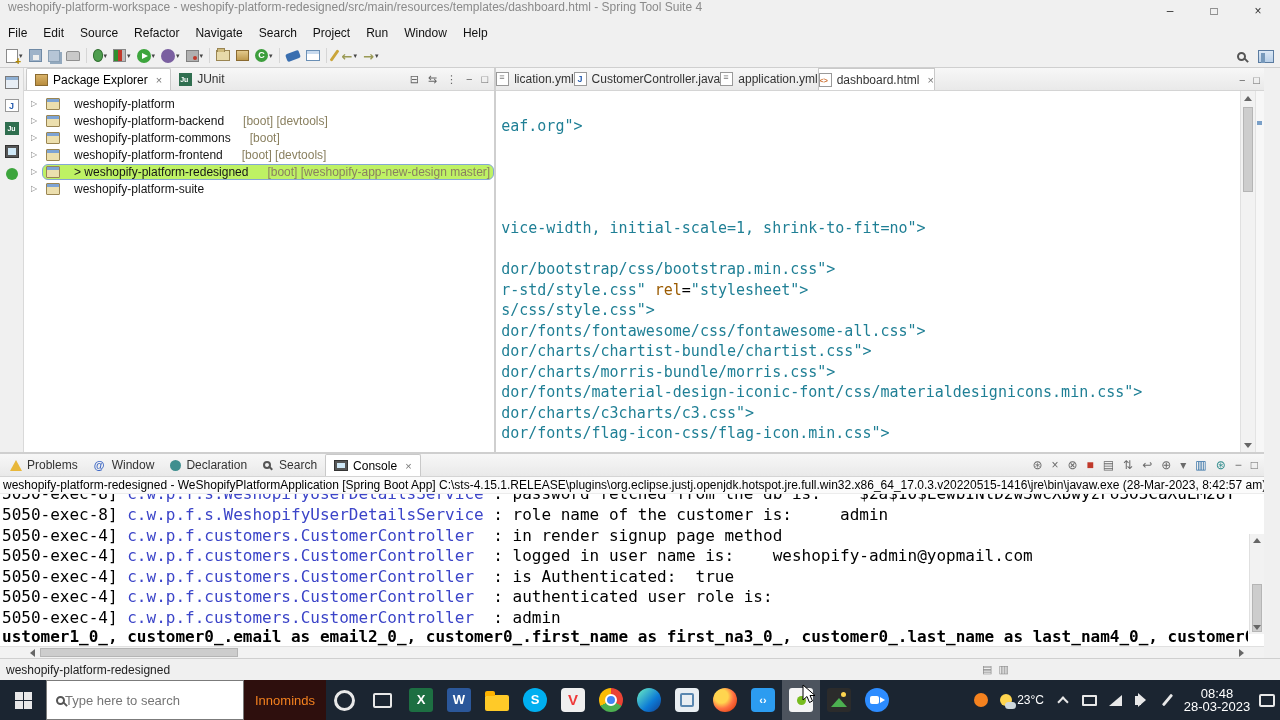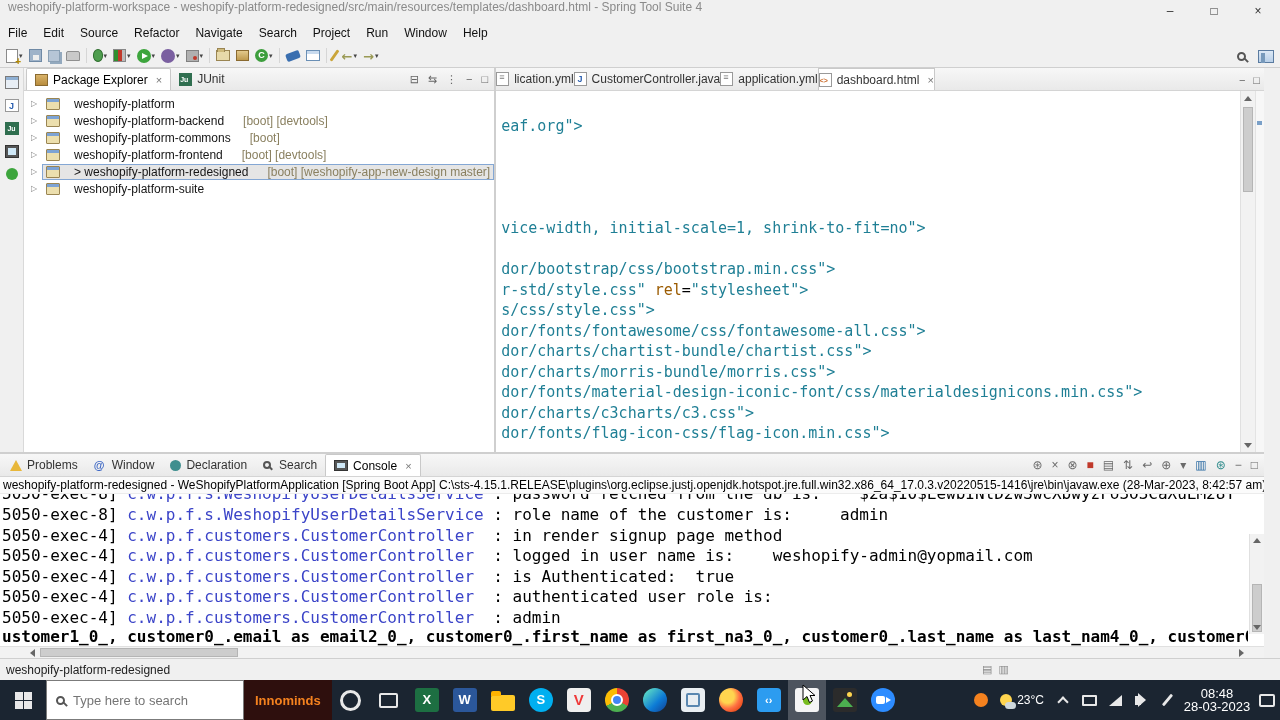--- a/index.html
+++ b/index.html
@@ -73,21 +73,21 @@
 .x{color:#777;font-size:11px;margin-left:3px}
 .vtab-spacer{flex:1}
 .panel-tools{display:flex;align-items:center;gap:9px;padding-right:6px;color:#666;font-size:11px}
 
 
 .explorer{flex:0 0 436px;display:flex;flex-direction:column;background:#fff;border-right:2px solid #cfcfcf}
 .tree{flex:1;background:#fff;padding-top:4px;font-size:12px;overflow:hidden}
 .trow{height:17px;display:flex;align-items:center;padding-left:7px;white-space:nowrap}
 .tarrow{color:#868686;font-size:8px;width:11px}
 .titem{display:flex;align-items:center;gap:14px;padding:0 3px;height:16px;border:1px solid transparent}
-.titem.sel{border-color:#84a7d4;background:#e5e5e5;border-radius:0}
+.titem.sel{border-color:#84a7d4;background:#bef264;border-radius:6px}
 .proj-ic{width:14px;height:12px;background:#ecdfae;border:1px solid #9a8552;border-radius:1px;position:relative;flex:0 0 auto}
 .proj-ic::before{content:"";position:absolute;left:0;top:0;right:0;height:3px;background:#7da3d4}
 .tlabel{color:#151515}
 .tdec{color:#8a8060;margin-left:5px}
 
 
 .editor-col{flex:1;display:flex;flex-direction:column;position:relative;background:#fff;min-width:0}
 .ed-tabs{flex:0 0 23px;display:flex;align-items:stretch;background:linear-gradient(#f7f7f7,#e9e9e9);border-bottom:1px solid #d4d4d4;overflow:hidden;position:relative}
 .etab{display:flex;align-items:center;gap:5px;padding:0 0;font-size:12px;color:#333;white-space:nowrap}
 .etab.active{background:#fff;border:1px solid #c9c9c9;border-bottom:none}
@@ -143,25 +143,25 @@
 .statusbar{flex:0 0 22px;background:#f0f0f0;border-top:1px solid #cfcfcf;display:flex;align-items:center;font-size:12px;color:#222;padding-left:6px;position:relative}
 .status-mid{position:absolute;left:982px;display:flex;gap:6px;color:#888;font-size:11px}
 
 
 .taskbar{flex:0 0 40px;background:#1b2531;display:flex;align-items:stretch;color:#fff;position:relative}
 .tile{width:38px;display:flex;align-items:center;justify-content:center;position:relative}
 .tile-active{background:rgba(255,255,255,.22)}
 .start-tile{width:46px}
 .winlogo{display:grid;grid-template-columns:8px 8px;grid-template-rows:8px 8px;gap:1px}
 .winlogo span{background:#e8e8e8}
-.search{width:198px;background:#fff;border:1px solid #7b7b7b;display:flex;align-items:center;gap:8px;padding:0 9px}
+.search{width:198px;background:#fff;border:1px solid #7b7b7b;display:flex;align-items:center;padding:0 9px}
 .search input{border:none;outline:none;font-size:13px;color:#444;width:150px;font-family:"Liberation Sans",sans-serif;background:transparent}
 .s-mag{width:9px;height:9px;border:2px solid #555;border-radius:50%;position:relative;flex:0 0 auto}
 .s-mag::after{content:"";position:absolute;width:6px;height:2px;background:#555;transform:rotate(45deg);right:-5px;bottom:-2px}
-.innominds{padding:0 11px;background:#2e0f0d;display:flex;align-items:center;color:#f5821f;font-weight:bold;font-size:13px}
+.innominds{padding:0 11px;background:#2e0f0d;display:flex;align-items:center;color:#f5821f;font-weight:normal;font-size:13px}
 .ai{width:24px;height:24px;position:relative;display:block}
 .ic-ring{border-radius:50%;border:3px solid #e8e8e8;width:21px;height:21px;margin:1px}
 .ic-taskview{width:19px;height:15px;border:2px solid #e8e8e8;border-radius:2px;margin:4px 2px}
 .ic-excel{background:#1d6f42;border-radius:3px}
 .ic-excel::after{content:"X";position:absolute;inset:0;text-align:center;font:bold 13px/24px "Liberation Sans",sans-serif;color:#fff}
 .ic-word{background:#2b579a;border-radius:3px}
 .ic-word::after{content:"W";position:absolute;inset:0;text-align:center;font:bold 13px/24px "Liberation Sans",sans-serif;color:#fff}
 .ic-folder{background:#ffca28;height:16px;margin-top:6px;border-radius:2px;position:relative}
 .ic-folder::before{content:"";position:absolute;top:-4px;left:0;width:10px;height:5px;background:#ffb300;border-radius:2px 2px 0 0}
 .ic-skype{background:#00aff0;border-radius:50%}

